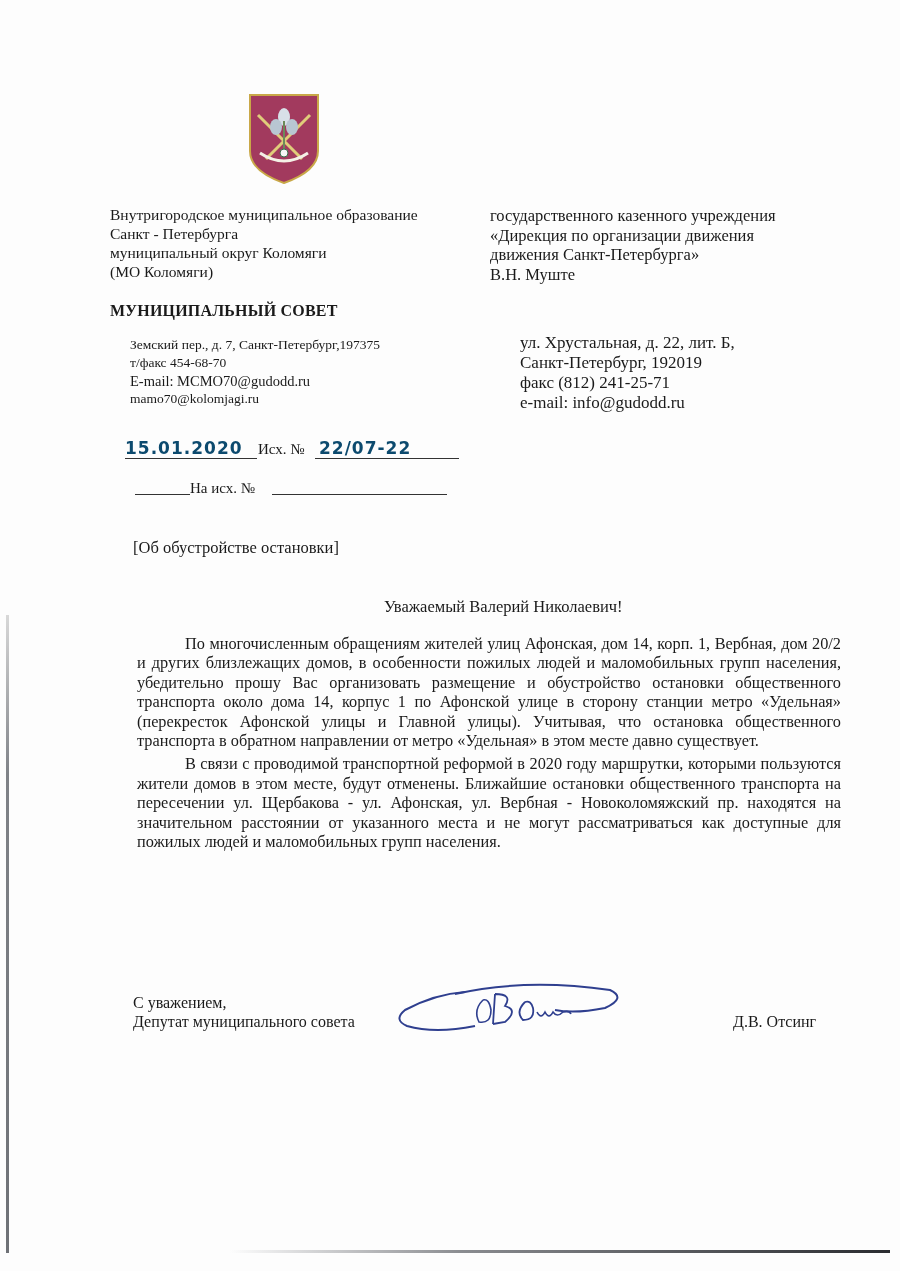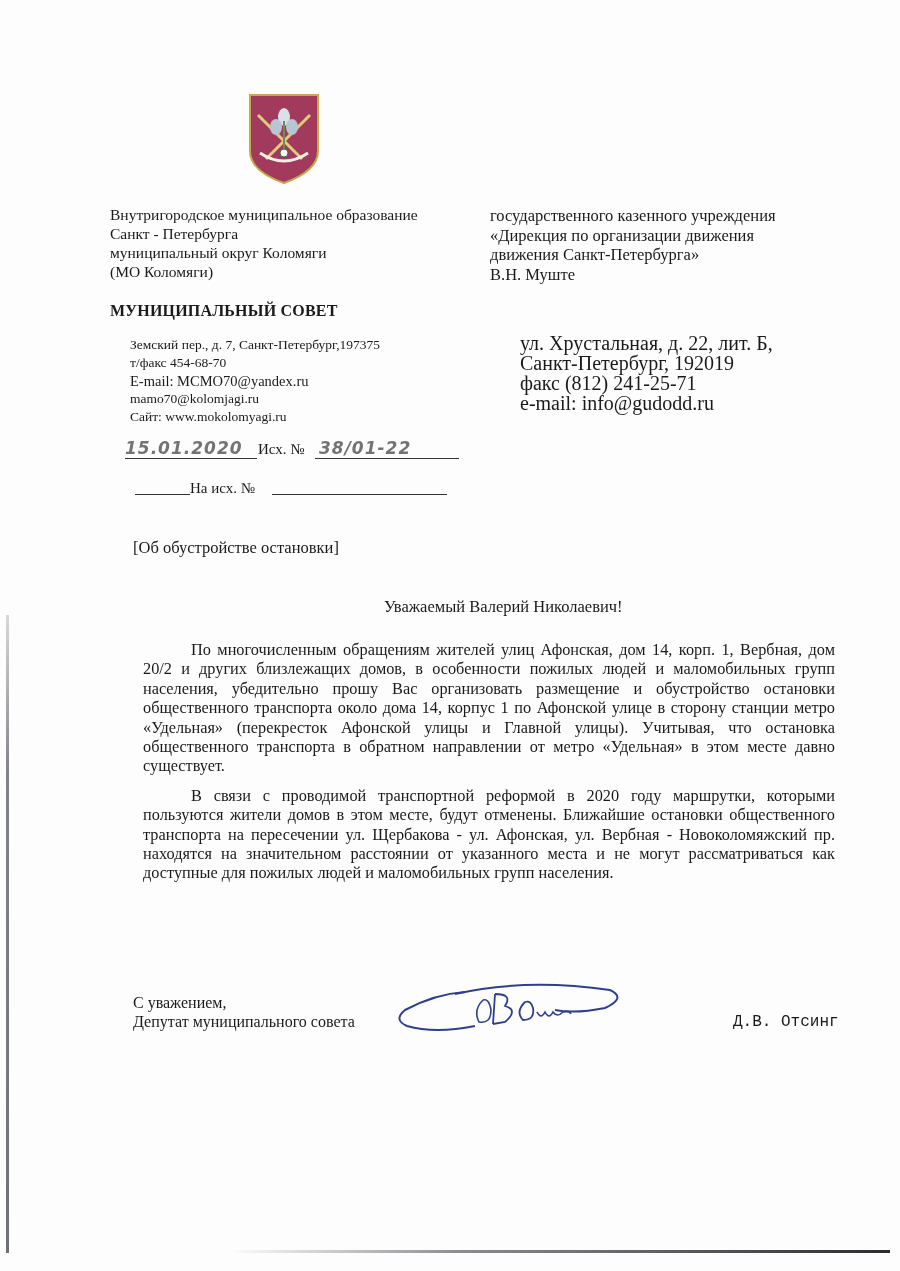--- a/index.html
+++ b/index.html
@@ -16,45 +16,45 @@
   #coat { left: 248px; top: 93px; width: 72px; height: 92px; }
 
   
   #left-head { left: 110px; top: 205px; width: 360px; font-size: 15.5px; line-height: 19px; }
   #left-head .council { margin-top: 20px; font-weight: bold; font-size: 16px; letter-spacing: 0.2px; }
   #left-contacts { left: 130px; top: 336px; width: 340px; font-size: 13.5px; line-height: 18px; }
   #left-contacts .email { font-size: 14.5px; }
 
   
   #right-head { left: 490px; top: 206px; width: 340px; font-size: 16.5px; line-height: 19.6px; }
-  #right-contacts { left: 520px; top: 333px; width: 280px; font-size: 20px; line-height: 20px; }
+  #right-contacts { left: 520px; top: 333px; width: 280px; font-size: 17px; line-height: 20px; }
 
   
   #date-line { left: 120px; top: 438px; width: 350px; height: 26px; font-size: 15px; }
-  .hand { font-family: "DejaVu Sans", sans-serif; font-style: italic; font-weight: bold; color: #737373; letter-spacing: 1px; }
+  .hand { font-family: "DejaVu Sans", sans-serif; font-weight: bold; color: #0c4a6e; letter-spacing: 1px; }
   #date-hand { position: absolute; left: 5px; top: 0px; font-size: 17px; border-bottom: 1px solid #333; width: 132px; }
   #outgoing-label { position: absolute; left: 138px; top: 3px; }
   #outno-hand { position: absolute; left: 195px; top: 0px; font-size: 17px; border-bottom: 1px solid #333; width: 140px; text-align: left; padding-left: 4px; }
   #reply-line { left: 120px; top: 480px; width: 350px; height: 22px; font-size: 15px; }
   #reply-line .blank1 { position: absolute; left: 15px; top: 14px; width: 55px; border-bottom: 1px solid #333; }
   #reply-label { position: absolute; left: 70px; top: 0px; }
   #reply-line .blank2 { position: absolute; left: 152px; top: 14px; width: 175px; border-bottom: 1px solid #333; }
 
   
   #subject { left: 133px; top: 538px; font-size: 16.5px; }
   #salutation { left: 384px; top: 597px; font-size: 16.5px; }
 
   
   #body { left: 133px; top: 630px; width: 712px; font-size: 16.3px; line-height: 19.4px; text-align: justify; }
-  #body p { margin: 10px; text-indent: 48px; }
+  #body p { margin: 4px; text-indent: 48px; }
 
   
   #sign-left { left: 133px; top: 993px; font-size: 16px; line-height: 19px; }
   #signature { left: 395px; top: 980px; width: 230px; height: 60px; }
-  #signer { left: 733px; top: 1013px; font-size: 16px; font-family: Liberation Mono, monospace; }
+  #signer { left: 733px; top: 1013px; font-size: 16px; }
 
   
   #scan-left { left: 6px; top: 615px; width: 3px; height: 638px; background: linear-gradient(#d8d8d8, #7f8287 25%, #6e7176); }
   #scan-bottom { left: 230px; top: 1250px; width: 660px; height: 3px; background: linear-gradient(90deg, rgba(120,120,120,0), #8a8c90 35%, #2a2c30); }
 </style>
 </head>
 <body>
 
 <div id="coat" class="abs">
   <svg width="72" height="92" viewBox="0 0 72 92">
@@ -74,43 +74,42 @@
   <div>Внутригородское муниципальное образование</div>
   <div>Санкт - Петербурга</div>
   <div>муниципальный округ Коломяги</div>
   <div>(МО Коломяги)</div>
   <div class="council">МУНИЦИПАЛЬНЫЙ СОВЕТ</div>
 </div>
 
 <div id="left-contacts" class="abs center">
   <div>Земский пер., д. 7, Санкт-Петербург,197375</div>
   <div>т/факс 454-68-70</div>
-  <div class="email">E-mail: MCMO70@yandex.ru</div>
+  <div class="email">E-mail: MCMO70@gudodd.ru</div>
   <div>mamo70@kolomjagi.ru</div>
-  <div>Сайт: www.mokolomyagi.ru</div>
 </div>
 
 <div id="right-head" class="abs center">
   <div>государственного казенного учреждения</div>
   <div>«Дирекция по организации движения</div>
   <div>движения Санкт-Петербурга»</div>
   <div>В.Н. Муште</div>
 </div>
 
 <div id="right-contacts" class="abs center">
   <div>ул. Хрустальная, д. 22, лит. Б,</div>
   <div>Санкт-Петербург, 192019</div>
   <div>факс (812) 241-25-71</div>
   <div>e-mail: info@gudodd.ru</div>
 </div>
 
 <div id="date-line" class="abs">
   <span id="date-hand" class="hand">15.01.2020</span>
   <span id="outgoing-label">Исх. №</span>
-  <span id="outno-hand" class="hand">38/01-22</span>
+  <span id="outno-hand" class="hand">22/07-22</span>
 </div>
 <div id="reply-line" class="abs">
   <span class="blank1"></span>
   <span id="reply-label">На исх. №</span>
   <span class="blank2"></span>
 </div>
 
 <div id="subject" class="abs">[Об обустройстве остановки]</div>
 <div id="salutation" class="abs">Уважаемый Валерий Николаевич!</div>
 

